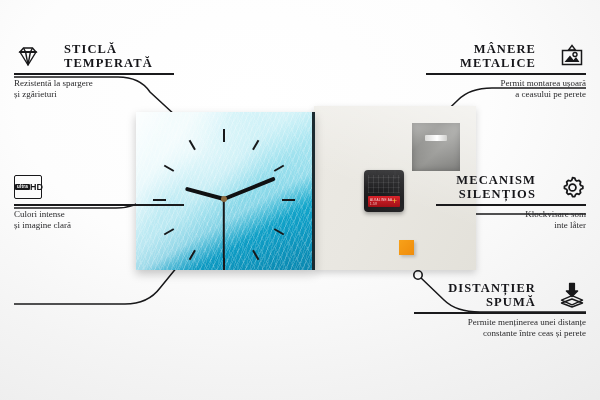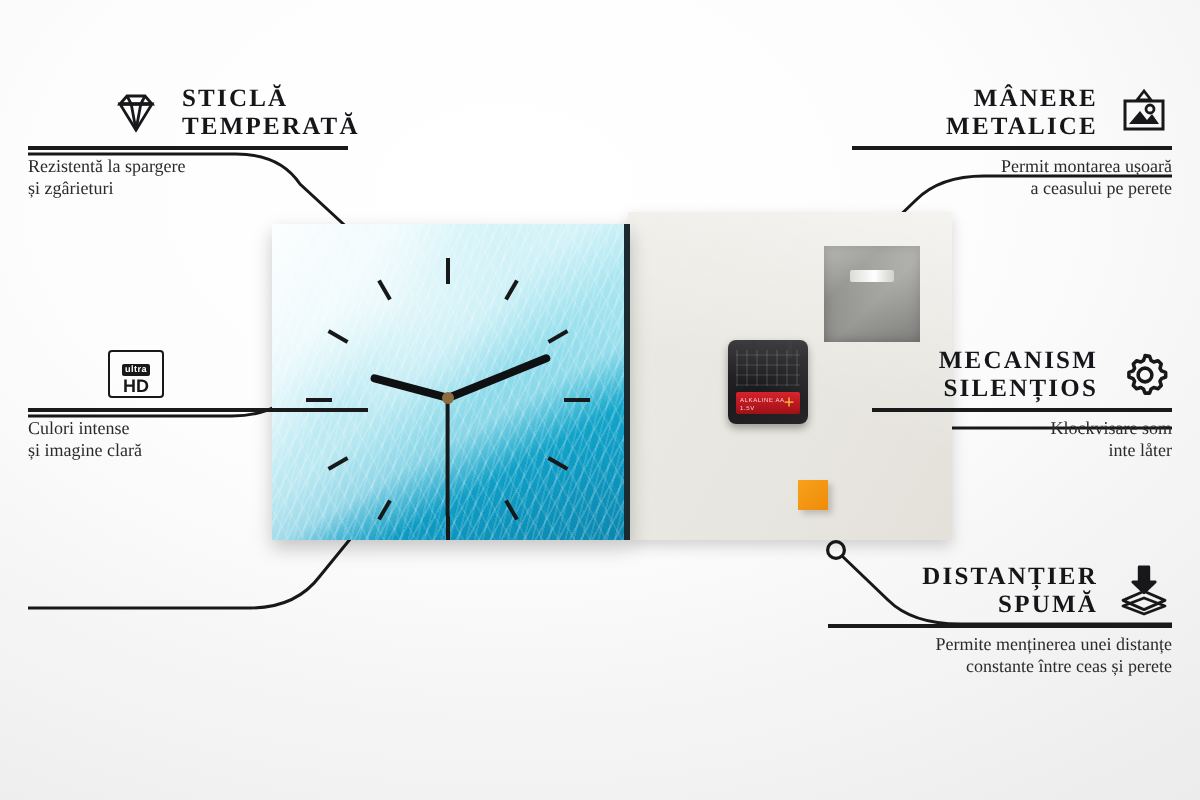--- a/index.html
+++ b/index.html
@@ -217,22 +217,21 @@
     height: 6px;
     border-radius: 50%;
     background: #8c6b3f;
   }
 
   
   .callout { position: absolute; }
   .callout .headrow {
     display: flex;
     align-items: center;
-    gap: 9px;
-    margin-left: 40px;
+    gap: 22px;
   }
   .callout.left .headrow { justify-content: flex-start; }
   .callout.right .headrow { justify-content: flex-end; }
   .ico {
     width: 28px;
     height: 28px;
     flex: 0 0 28px;
     display: flex;
     align-items: center;
     justify-content: center;
@@ -262,23 +261,23 @@
   }
   .callout.right .desc { text-align: right; }
 
   
   .hd-badge {
     width: 26px;
     height: 22px;
     border: 1.6px solid #18181a;
     border-radius: 2px;
     display: flex;
-    flex-direction: column;
+    flex-direction: row;
     align-items: center;
-    justify-content: flex-end;
+    justify-content: space-between;
     line-height: 1;
   }
   .hd-ultra {
     font-family: "Liberation Sans", sans-serif;
     font-size: 4.6px;
     font-weight: bold;
     letter-spacing: 0.2px;
     color: #fff;
     background: #18181a;
     padding: 0.5px 2px;

